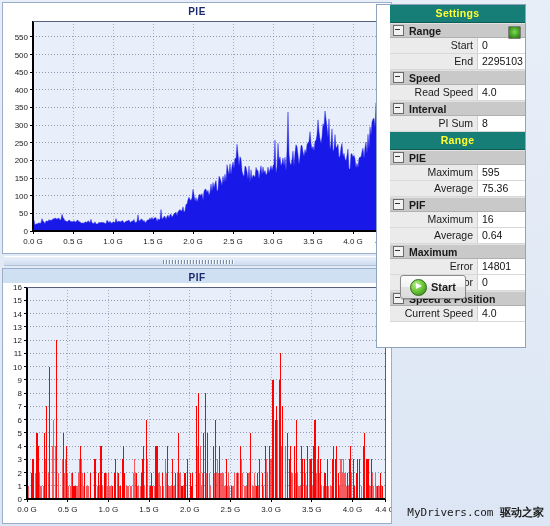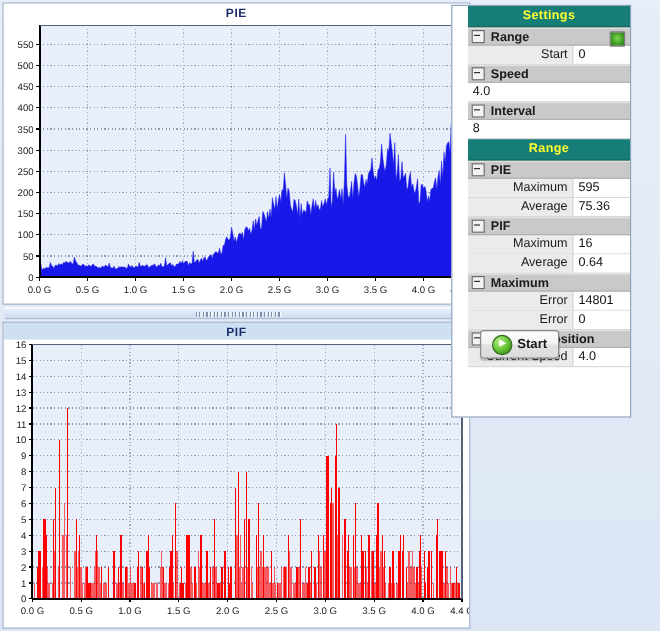--- a/index.html
+++ b/index.html
@@ -656,32 +656,38 @@
     <div id="settings-body">
         <div class="grp-row">
           <span class="expander"></span>
           <span class="grp-label">Range</span>
           <span class="grp-icon"></span>
         </div>
         <div class="kv-row">
           <div class="kv-key">Start</div>
           <div class="kv-val">0</div>
         </div>
+        <div class="kv-row">
+          <div class="kv-key">End</div>
+          <div class="kv-val">2295103</div>
+        </div>
         <div class="grp-row">
           <span class="expander"></span>
           <span class="grp-label">Speed</span>
         </div>
         <div class="kv-row">
+          <div class="kv-key">Read Speed</div>
           <div class="kv-val">4.0</div>
         </div>
         <div class="grp-row">
           <span class="expander"></span>
           <span class="grp-label">Interval</span>
         </div>
         <div class="kv-row">
+          <div class="kv-key">PI Sum</div>
           <div class="kv-val">8</div>
         </div>
       </div>
     <div class="grid-header">Range</div>
     <div id="result-body">
         <div class="grp-row">
           <span class="expander"></span>
           <span class="grp-label">PIE</span>
         </div>
         <div class="kv-row">
@@ -725,14 +731,18 @@
           <div class="kv-val">4.0</div>
         </div>
       </div>
   </div>
 
   <div id="start-btn">
     <span class="play-ic"></span>
     <span class="btn-label">Start</span>
   </div>
 
+  <div id="watermark">
+    <span>MyDrivers.com</span>
+    <span class="cn">驱动之家</span>
+  </div>
 
 </div>
 
 </body></html>

